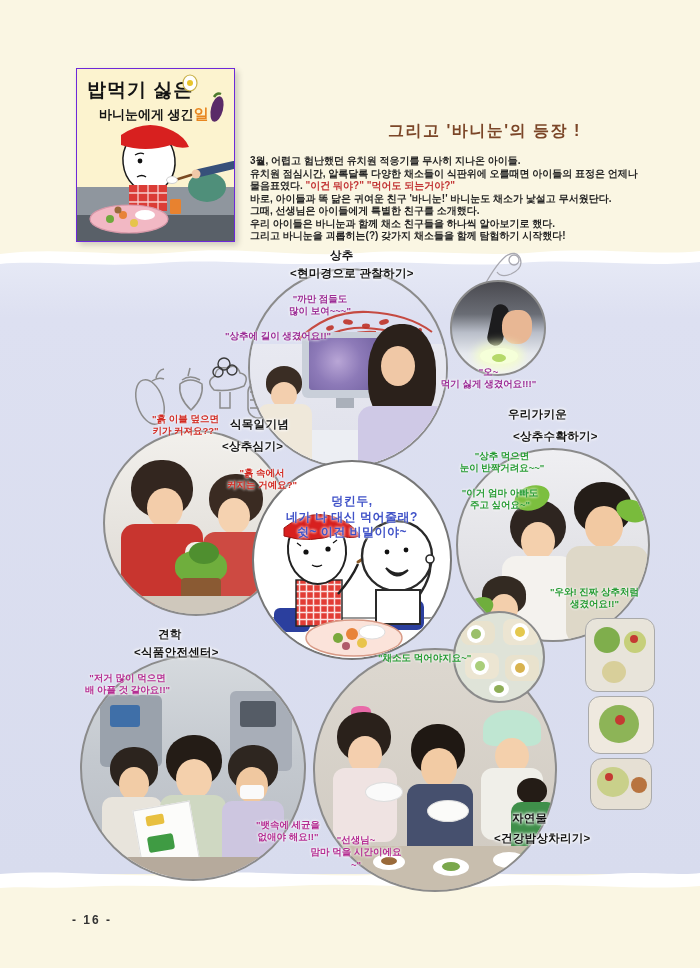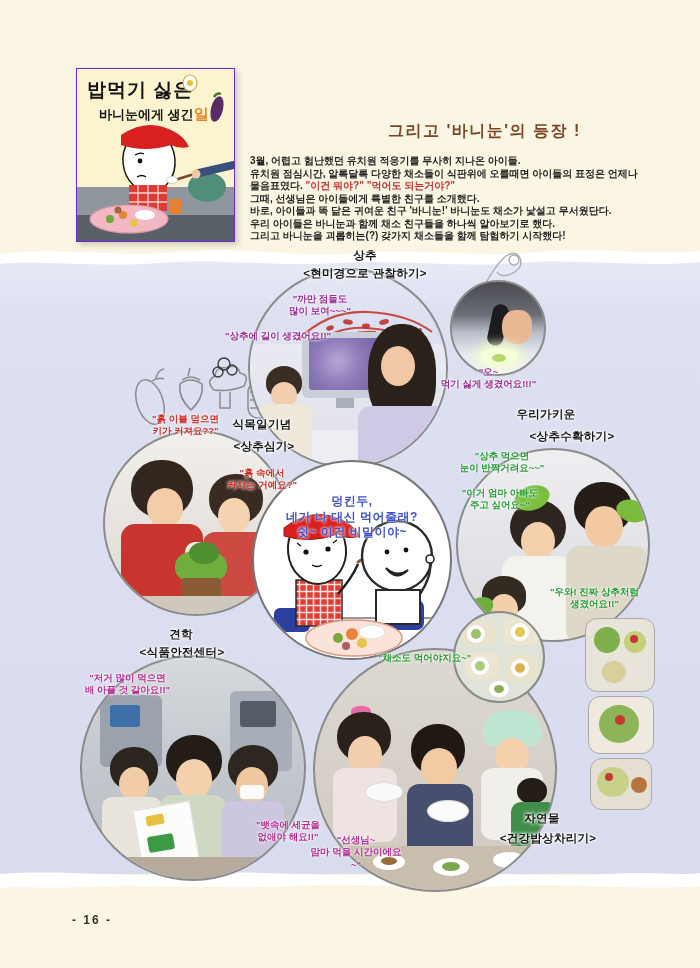--- a/index.html
+++ b/index.html
@@ -23,21 +23,21 @@
   
   .cover{position:absolute;left:76px;top:68px;width:157px;height:172px;z-index:2;
          background:#fcf3cf;border:1px solid #6d28d9;box-shadow:3px 3px 6px rgba(0,0,0,.18);}
   .cover-t1{position:absolute;left:10px;top:8px;font-size:19px;font-weight:700;color:#141414;
             letter-spacing:1px;white-space:nowrap;}
   .cover-t2{position:absolute;left:22px;top:36px;font-size:13px;font-weight:700;color:#141414;
             white-space:nowrap;}
   .cover-t2 .suffix{color:#e8861f;font-size:15px;}
   
   .label{position:absolute;color:#141414;font-weight:700;font-size:11.5px;letter-spacing:.3px;
-         text-align:center;white-space:nowrap;z-index:9;
+         white-space:nowrap;z-index:9;
          text-shadow:0 0 3px #fff,0 0 3px #fff,0 0 4px #fff;}
   .bub{position:absolute;font-weight:700;font-size:9.5px;line-height:1.3;white-space:pre-line;
        text-align:center;z-index:9;
        text-shadow:0 0 3px rgba(255,255,255,.95),0 0 3px rgba(255,255,255,.95);}
   .bub.purple{color:#9c2d96;}
   .bub.red{color:#d22a22;}
   .bub.green{color:#259b32;}
   .bub.magenta{color:#b52d92;}
   .bub.blue{color:#4052c8;font-size:12px;letter-spacing:.5px;}
   
@@ -98,22 +98,22 @@
       <rect x="93" y="130" width="11" height="15" rx="1.5" fill="#e8822f"></rect>
     </svg>
   </div>
 
   <div class="h-title h-t2">그리고 '바니눈'의 등장 !</div>
 
   <div class="intro">
     <div>3월, 어렵고 험난했던 유치원 적응기를 무사히 지나온 아이들.</div>
     <div>유치원 점심시간, 알록달록 다양한 채소들이 식판위에 오를때면 아이들의 표정은 언제나</div>
     <div><span>물음표였다.</span> <span class="red">"이건 뭐야?" "먹어도 되는거야?"</span></div>
+    <div>바로, 아이들과 똑 닮은 귀여운 친구 '바니눈!' 바니눈도 채소가 낯설고 무서웠단다.</div>
     <div>그때, 선생님은 아이들에게 특별한 친구를 소개했다.</div>
-    <div>바로, 아이들과 똑 닮은 귀여운 친구 '바니눈!' 바니눈도 채소가 낯설고 무서웠단다.</div>
     <div>우리 아이들은 바니눈과 함께 채소 친구들을 하나씩 알아보기로 했다.</div>
     <div>그리고 바니눈을 괴롭히는(?) 갖가지 채소들을 함께 탐험하기 시작했다!</div>
   </div>
 
   <svg class="wave" style="left:290px;top:292px;z-index:2" width="150" height="64">
     <g stroke="#c33a2e" stroke-width="2" fill="none" opacity=".9">
       <path d="M8,48 q30,-30 70,-28 q40,2 64,20"></path>
       <path d="M18,56 q28,-22 58,-20 q34,2 56,16"></path>
       <path d="M40,52 q20,-14 46,-12"></path>
     </g>

